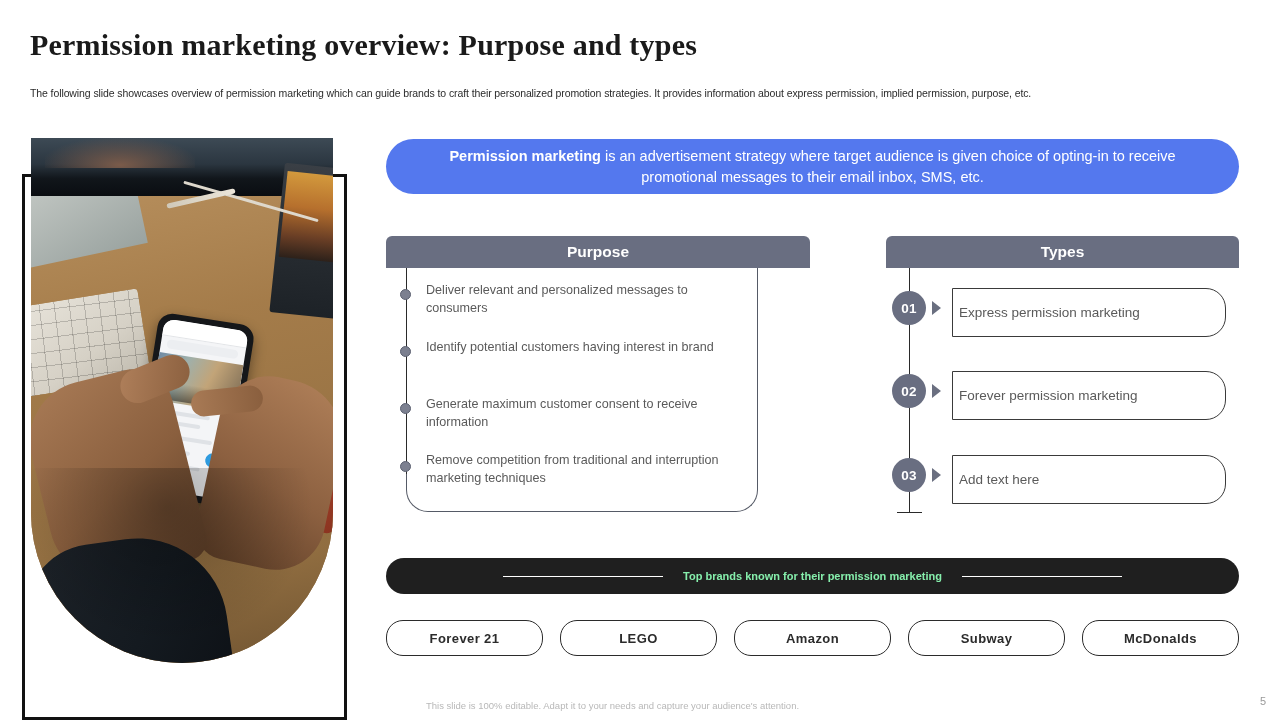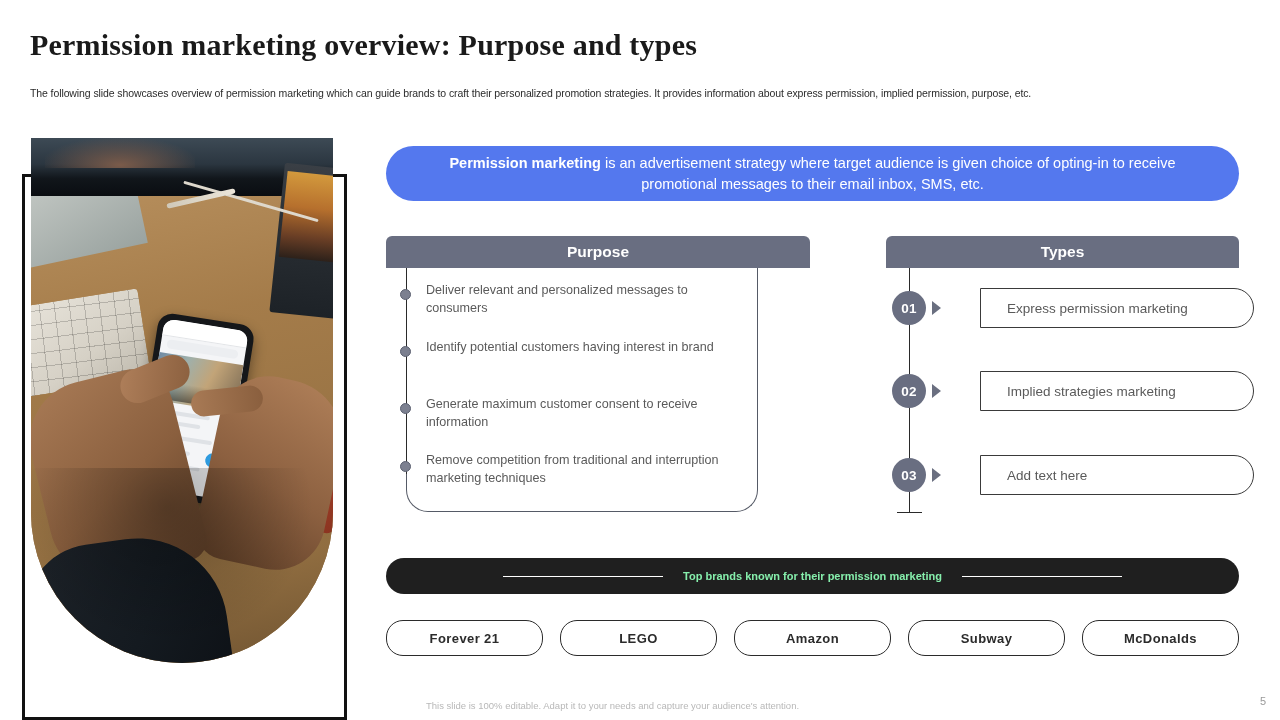--- a/index.html
+++ b/index.html
@@ -192,21 +192,21 @@
   }
   .ph-shadow {
     left: 0; top: 330px; width: 100%; height: 195px;
     background: radial-gradient(ellipse at 45% 20%, rgba(0,0,0,0.30) 0%, rgba(0,0,0,0) 62%);
   }
 
   
   #intro-banner {
     position: absolute;
     left: 386px;
-    top: 146px;
+    top: 139px;
     width: 853px;
     height: 55px;
     background: #5478ee;
     border-radius: 28px;
     color: #ffffff;
     font-size: 14.5px;
     line-height: 21px;
     display: flex;
     align-items: center;
     justify-content: center;
@@ -308,31 +308,30 @@
     width: 0;
     height: 0;
     border-left: 9px solid #6a6f80;
     border-top: 7px solid transparent;
     border-bottom: 7px solid transparent;
   }
   .type-box {
     position: absolute;
     left: 952px;
     width: 274px;
-    height: 40px;
+    height: 49px;
     border: 1px solid #3a3a3a;
     border-radius: 0 20px 20px 0;
     box-sizing: border-box;
     background: #fff;
     display: flex;
     align-items: center;
-    padding-left: 26px;
+    padding-left: 6px;
     font-size: 13.5px;
     color: #5a5a5a;
-    margin-left: 28px;
   }
 
   
   #brands-banner {
     position: absolute;
     left: 386px;
     top: 558px;
     width: 853px;
     height: 36px;
     background: #1f1f1f;
@@ -472,21 +471,21 @@
 <div class="type-arrow" style="left:932px; top:301px;"></div>
 <div class="type-box" style="top:288px;">
   <span>Express permission marketing</span>
 </div>
 
 <div class="type-circle" style="left:892px; top:374px;">
   <span>02</span>
 </div>
 <div class="type-arrow" style="left:932px; top:384px;"></div>
 <div class="type-box" style="top:371px;">
-  <span>Implied strategies marketing</span>
+  <span>Forever permission marketing</span>
 </div>
 
 <div class="type-circle" style="left:892px; top:458px;">
   <span>03</span>
 </div>
 <div class="type-arrow" style="left:932px; top:468px;"></div>
 <div class="type-box" style="top:455px;">
   <span>Add text here</span>
 </div>
 

